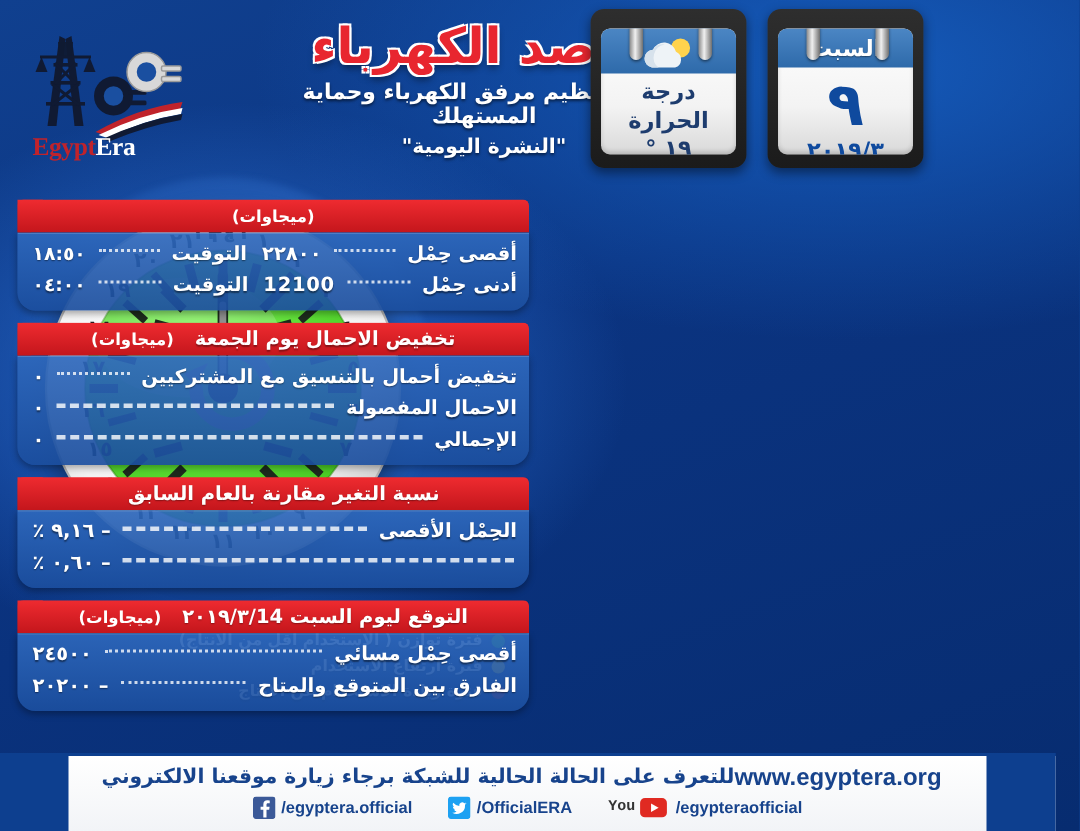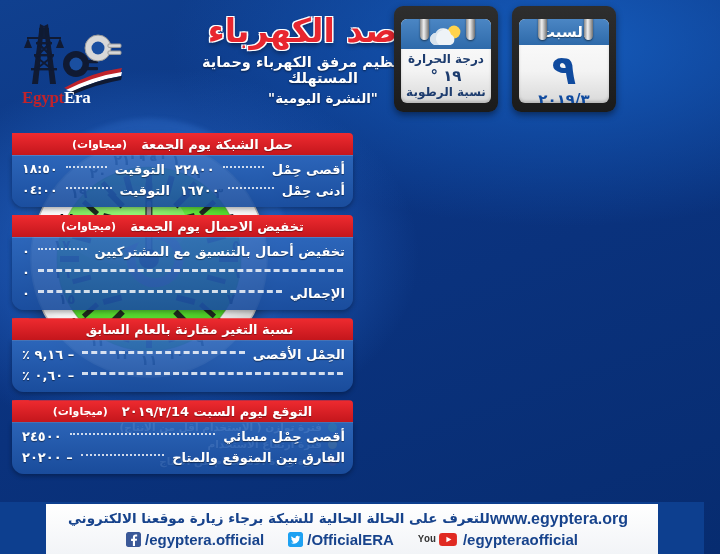--- a/index.html
+++ b/index.html
@@ -81,21 +81,21 @@
   }
   .spiral{
     position:absolute;top:-5px;width:9px;height:26px;border-radius:5px;
     background:linear-gradient(90deg,#888,#f0f0f0 42%,#6f6f6f);
     box-shadow:0 1px 2px rgba(0,0,0,.5);
   }
   .spiral.s1{right:16px;}
   .spiral.s2{right:62px;}
   .weather-icon{position:absolute;left:50%;transform:translateX(-50%);top:4px;}
   .wbody{padding:3px 4px 0;text-align:center;color:#1d3c6e;}
-  .wlabel{font-size:12px;font-weight:bold;line-height:1.25;}
+  .wlabel{font-size:15px;font-weight:bold;line-height:1.25;}
   .wvalue{font-size:15px;font-weight:bold;line-height:1.2;}
   .cal-num{
     text-align:center;color:#0f4a9e;font-weight:bold;font-size:40px;
     line-height:46px;margin-top:2px;
   }
   .cal-ym{
     text-align:center;color:#0f4a9e;font-weight:bold;font-size:15px;
     letter-spacing:1px;margin-top:-2px;
   }
 
@@ -186,21 +186,21 @@
     font-size:16px;font-weight:bold;color:#17438c;direction:ltr;
     display:inline-block;margin-right:8px;vertical-align:-1px;
   }
   .socials{
     position:relative;z-index:2;display:flex;justify-content:center;align-items:center;
     gap:24px;margin-top:3px;direction:ltr;
   }
   .social{display:flex;align-items:center;gap:4px;}
   .social-handle{
     font-family:"Liberation Sans","DejaVu Sans",sans-serif;
-    font-size:15px;font-weight:bold;color:#17438c;
+    font-size:11px;font-weight:bold;color:#17438c;
   }
   .si{width:15px;height:15px;border-radius:2px;display:block;}
 </style>
 </head>
 <body>
 
 <div class="page">
 
   <div class="glow-arc"></div>
 
@@ -377,55 +377,55 @@
     <div class="legend-row">
       <span class="legend-dot" style="background:#e8262f"></span>
       <span class="legend-text">فترة زيادة الاستخدام عن الانتاج</span>
     </div>
   </div>
 
   <div class="panels">
 
     <div class="panel">
       <div class="panel-head">
-        <span class="panel-title">حمل الشبكة يوم الجمعة</span>
         <span class="panel-unit">(ميجاوات)</span>
       </div>
       <div class="panel-body">
         <div class="row">
           <span class="lbl">أقصى حِمْل</span>
           <span class="dots"></span>
           <span class="val">٢٢٨٠٠</span>
           <span class="lbl2">التوقيت</span>
           <span class="dots"></span>
           <span class="val-small">١٨:٥٠</span>
         </div>
         <div class="row">
           <span class="lbl">أدنى حِمْل</span>
           <span class="dots"></span>
-          <span class="val">١٦٧٠٠</span>
+          <span class="val">12100</span>
           <span class="lbl2">التوقيت</span>
           <span class="dots"></span>
           <span class="val-small">٠٤:٠٠</span>
         </div>
       </div>
     </div>
 
     <div class="panel">
       <div class="panel-head">
         <span class="panel-title">تخفيض الاحمال يوم الجمعة</span>
         <span class="panel-unit">(ميجاوات)</span>
       </div>
       <div class="panel-body">
         <div class="row">
           <span class="lbl">تخفيض أحمال بالتنسيق مع المشتركيين</span>
           <span class="dots"></span>
           <span class="val">٠</span>
         </div>
         <div class="row">
+          <span class="lbl">الاحمال المفصولة</span>
           <span class="dots dash"></span>
           <span class="val">٠</span>
         </div>
         <div class="row">
           <span class="lbl">الإجمالي</span>
           <span class="dots dash"></span>
           <span class="val">٠</span>
         </div>
       </div>
     </div>

